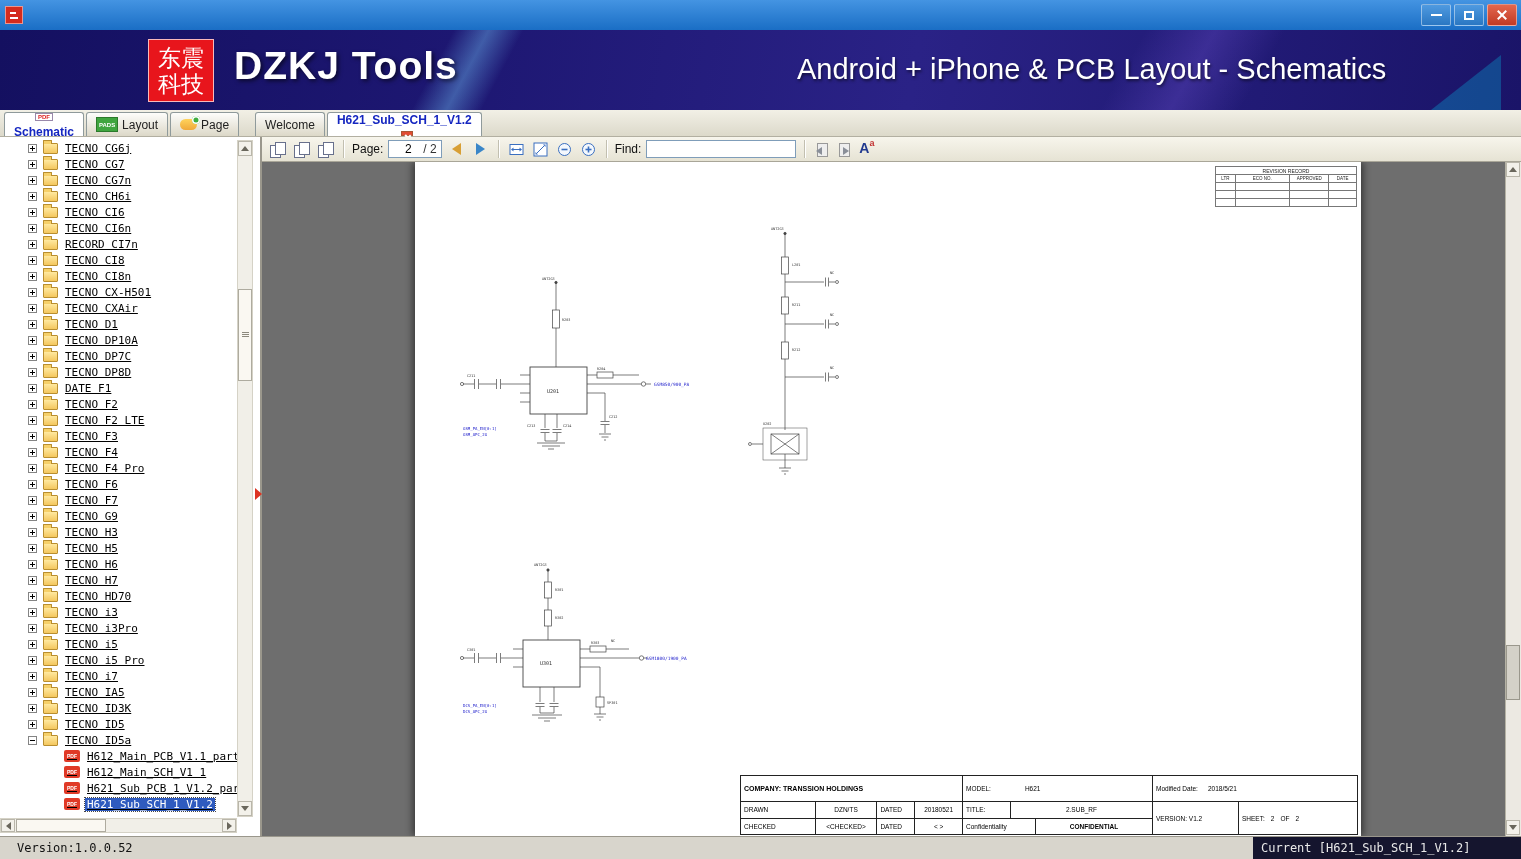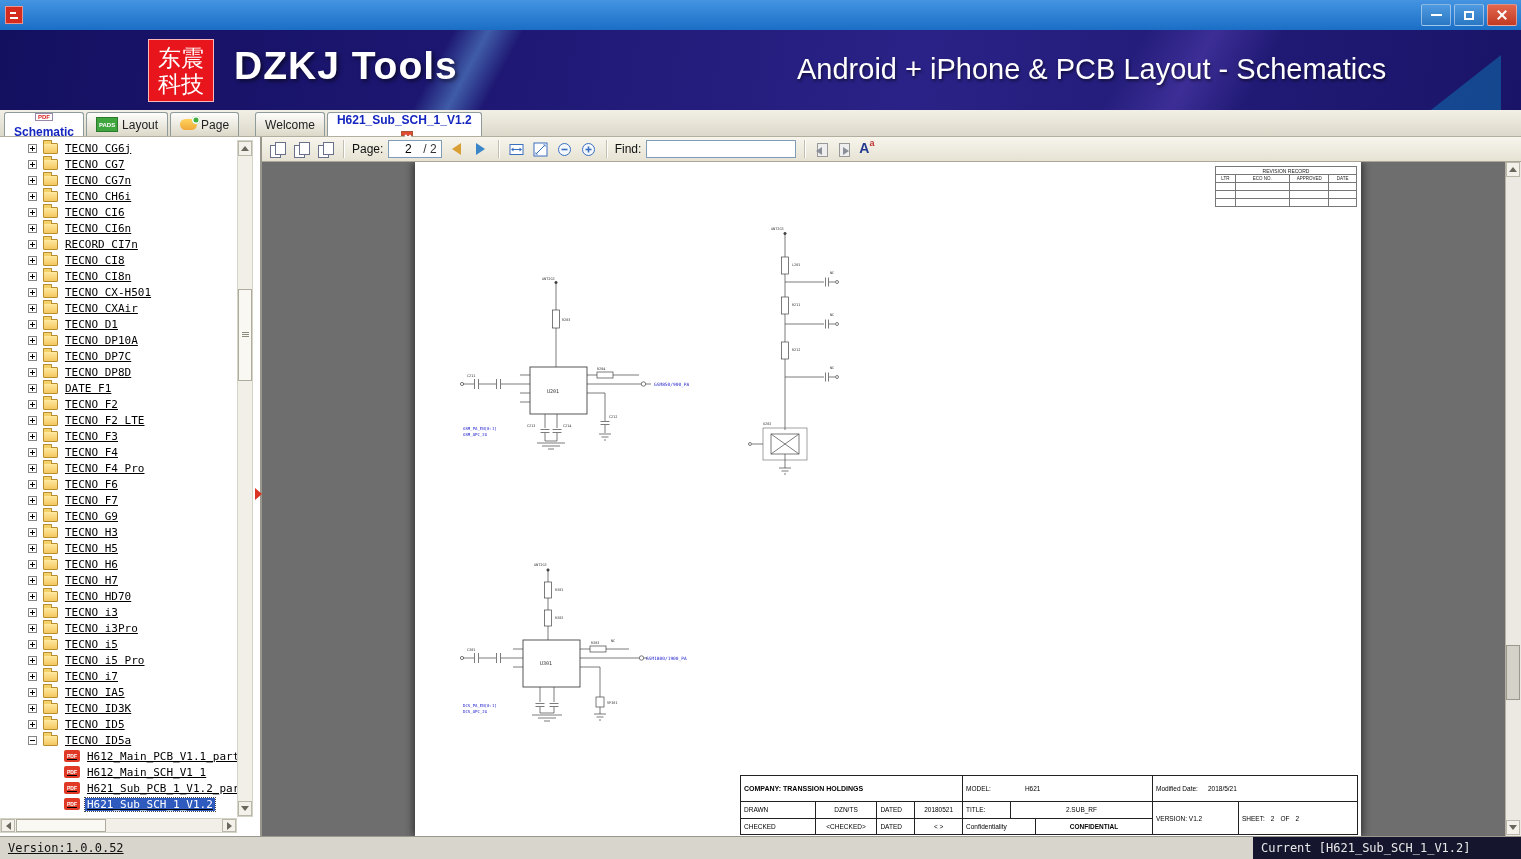--- a/index.html
+++ b/index.html
@@ -160,21 +160,21 @@
   .grow { flex:1; justify-content:center; }
   .boldc { font-weight:bold; }
   .tb-br { flex:1; display:flex; }
   .tb-version { width:86px; }
   .tb-sheet { flex:1; gap:6px; }
 
   
   .statusbar { position:absolute; left:0; top:836px; width:100%; height:23px; background:#d8d5cc;
     border-top:1px solid #9a978c; font-family:"DejaVu Sans Mono",monospace; font-size:12px; color:#111;
     display:flex; align-items:center; }
-  .status-left { padding-left:8px;text-decoration:underline; }
+  .status-left { padding-left:17px; }
   .status-right { position:absolute; right:0; top:0; width:268px; height:100%; background:#15152e;
     color:#e8e8e8; display:flex; align-items:center; padding-left:8px; font-size:12px; }
 </style>
 </head>
 <body>
 
 <div class="app">
 
   <div class="titlebar">
     <div class="app-icon"></div>

